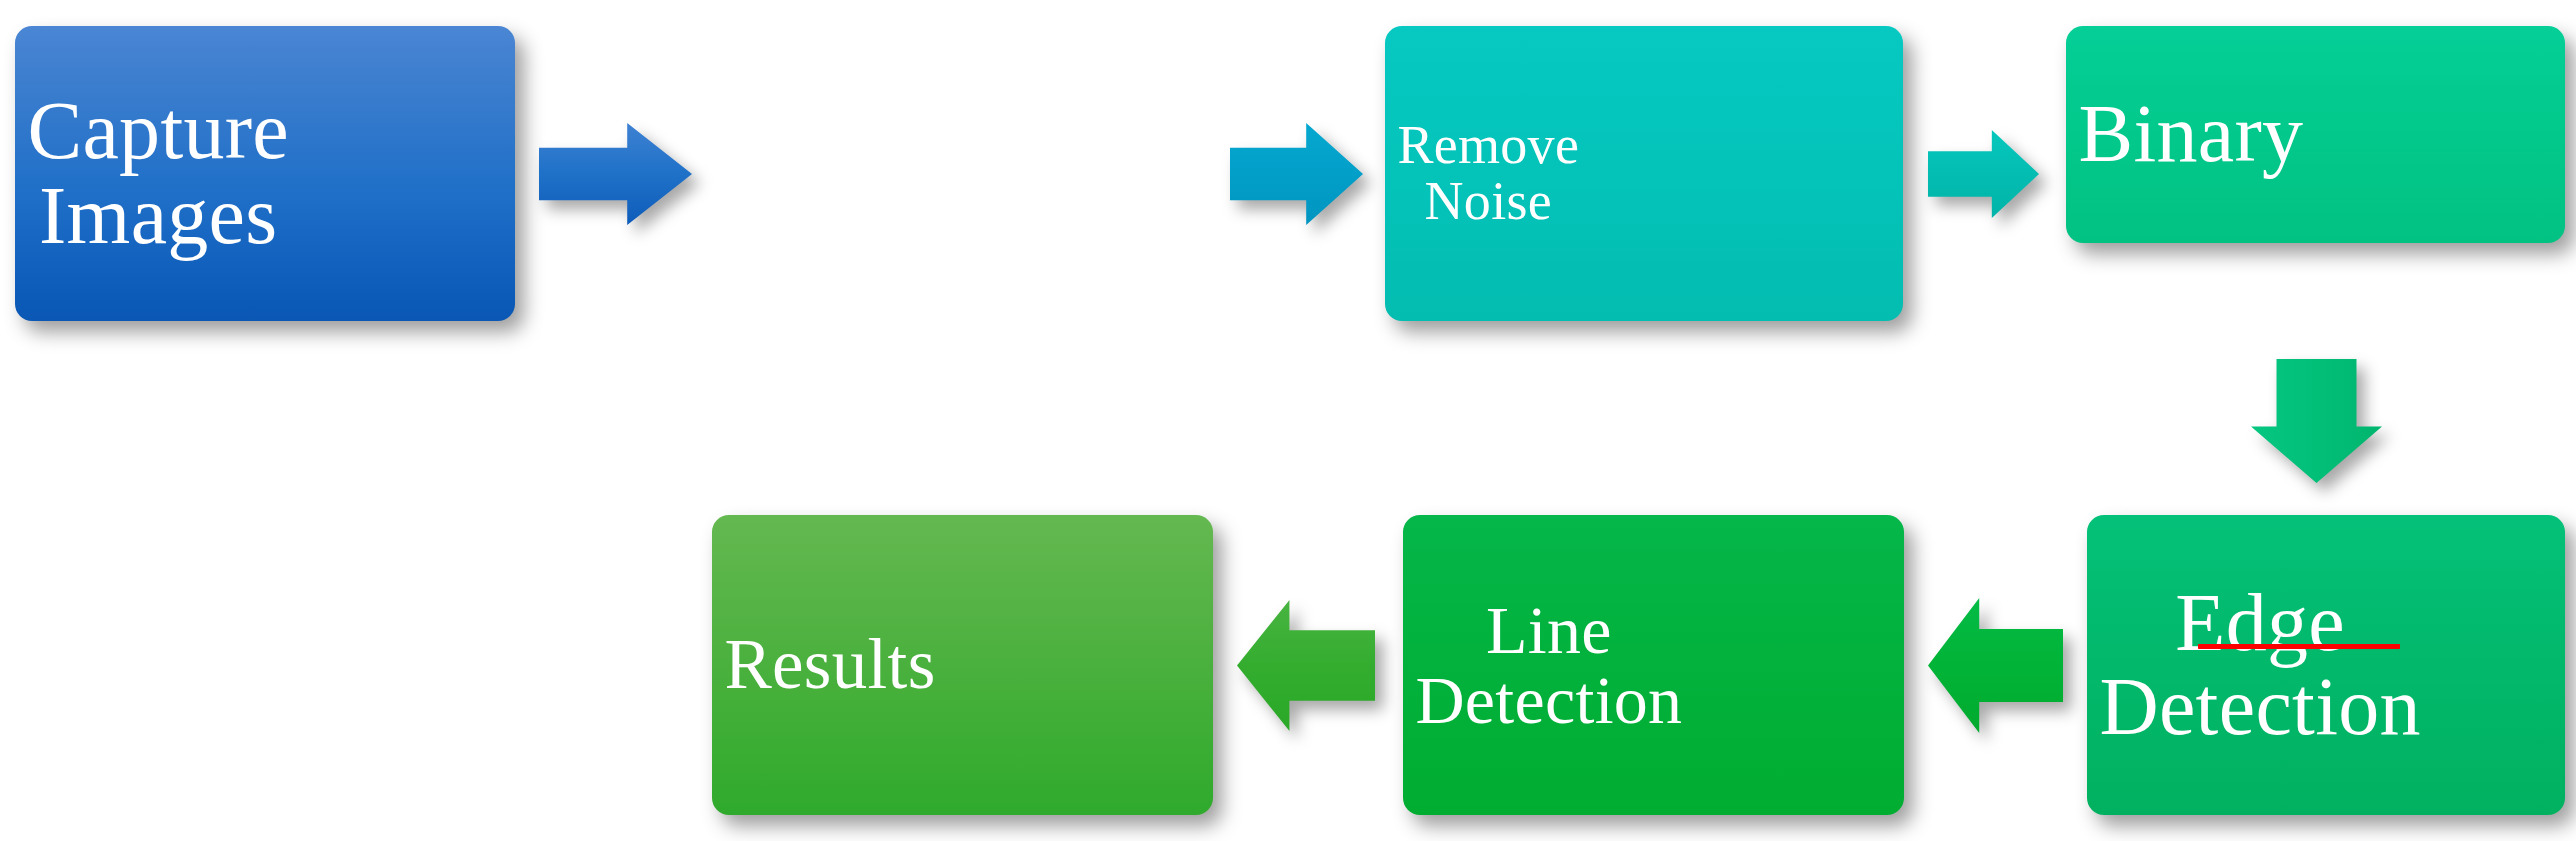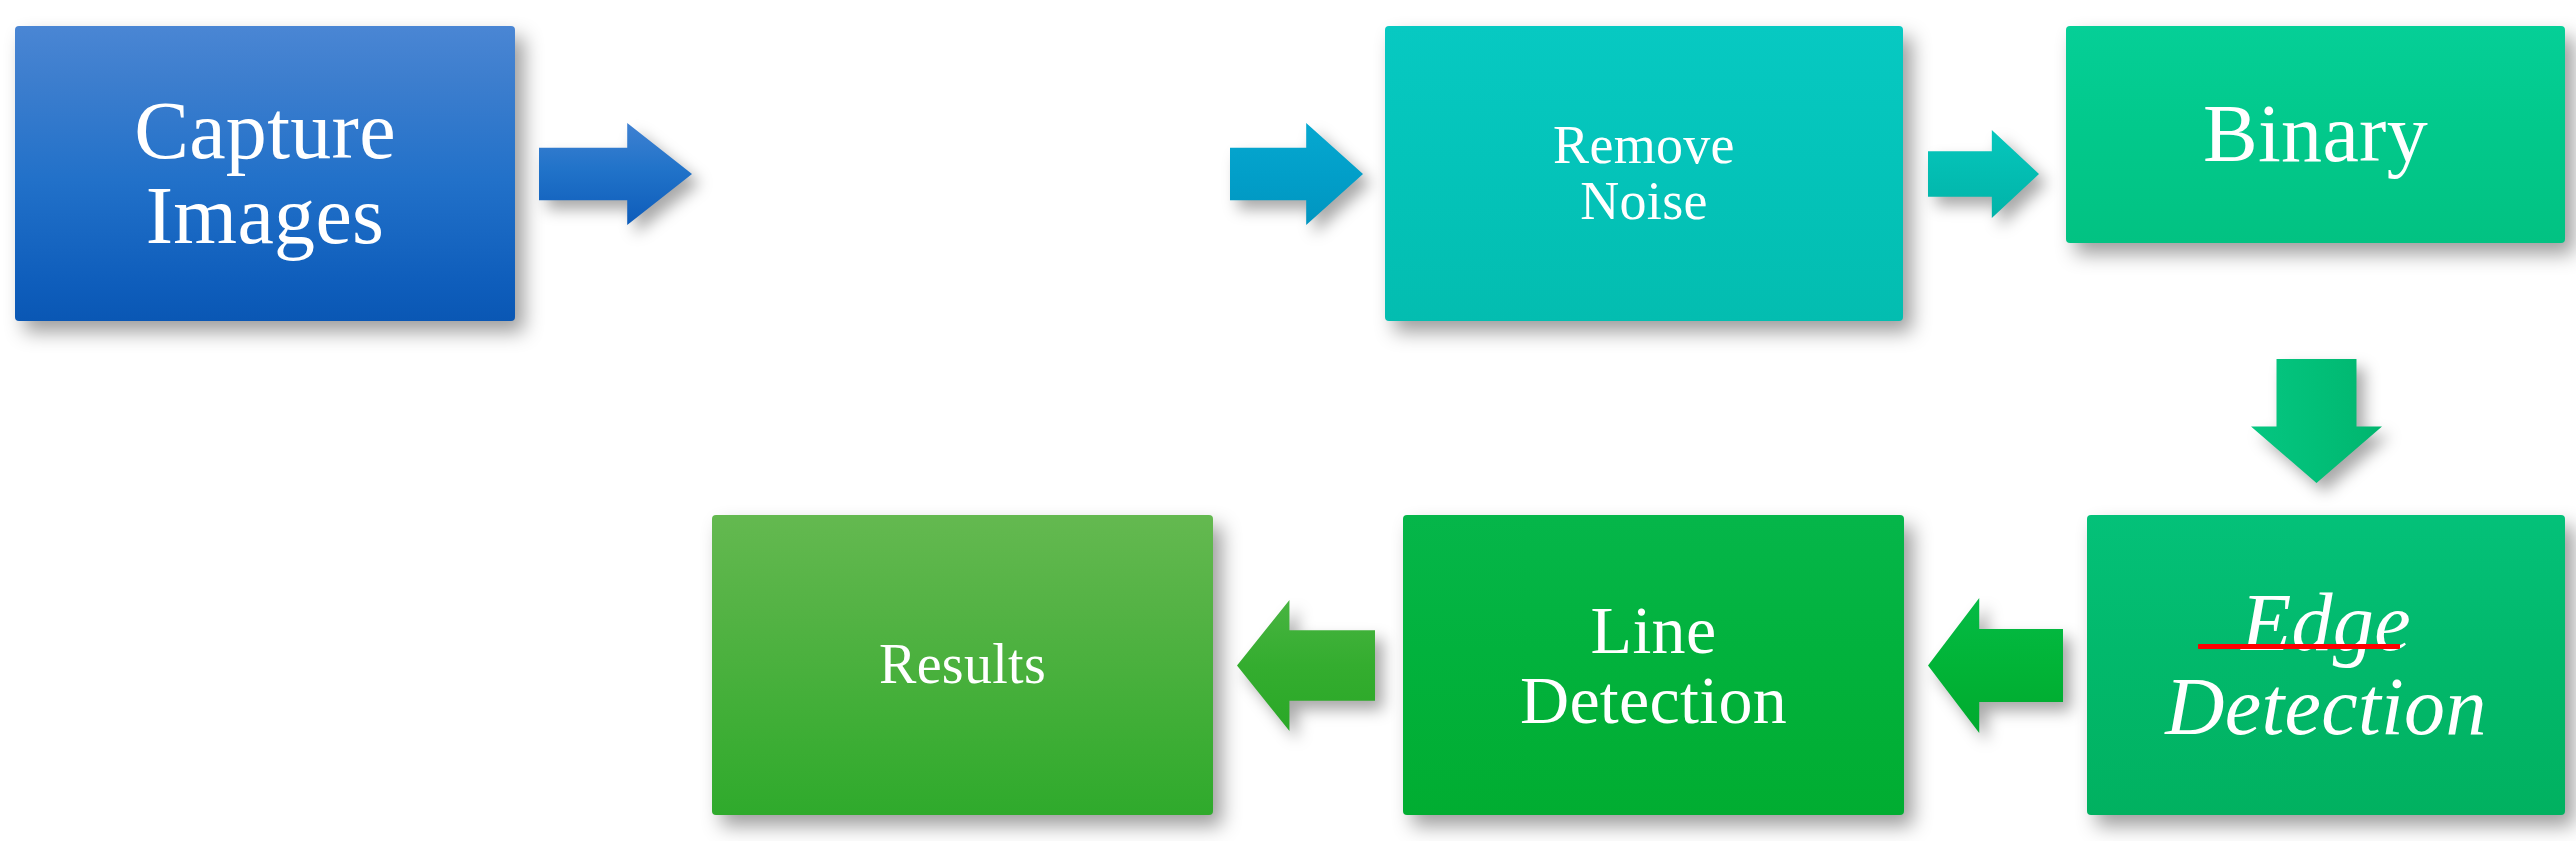--- a/index.html
+++ b/index.html
@@ -14,44 +14,44 @@
     height: 842px;
     background: #ffffff;
     overflow: hidden;
     font-family: "Liberation Serif", "DejaVu Serif", serif;
   }
 
   
   .node {
     position: absolute;
     box-sizing: border-box;
-    border-radius: 4px;
+    border-radius: 17px;
     display: flex;
     align-items: center;
-    justify-content: center;
+    justify-content: flex-start;
     text-align: center;
     color: #ffffff;
     line-height: 1.03;
     letter-spacing: 0.3px;
     filter: drop-shadow(9.7px 11px 9.7px rgba(0,0,0,0.38));
     -webkit-font-smoothing: antialiased;
   }
   .node .label {
     display: block;
     padding: 0 12.4px;
     white-space: pre-line;
     font-weight: 400;
   }
 
   
   .n-capture   { background: linear-gradient(180deg, #4a86d4 0%, #3d7ece 18%, #2271c9 52%, #0e5dbb 88%, #0a57b4 100%); }
   .n-grayscale { background: linear-gradient(180deg, #04a3cc 0%, #02a0ca 40%, #0198c2 100%); }
   .n-remove    { background: linear-gradient(180deg, #07c9c2 0%, #04c4ba 45%, #03bdb0 100%); }
   .n-binary    { background: linear-gradient(180deg, #05cf97 0%, #02c98c 45%, #02c282 100%); }
-  .n-edge      { background: linear-gradient(180deg, #04c179 0%, #02b96c 45%, #01b160 100%); font-style: italic; }
+  .n-edge      { background: linear-gradient(180deg, #04c179 0%, #02b96c 45%, #01b160 100%); }
   .n-line      { background: linear-gradient(180deg, #05b64a 0%, #02b23d 45%, #01ad31 100%); }
   .n-results   { background: linear-gradient(180deg, #64b950 0%, #55b345 30%, #3fae36 70%, #2faa2c 100%); }
 
   
   .arrow {
     position: absolute;
     filter: drop-shadow(8.3px 9px 7.6px rgba(0,0,0,0.34));
   }
   .arrow svg { display: block; width: 100%; height: 100%; }
 
@@ -128,21 +128,21 @@
         <linearGradient id="gA4" x1="0" y1="0" x2="1" y2="0">
           <stop offset="0%" stop-color="#05c681"></stop>
           <stop offset="50%" stop-color="#02bf78"></stop>
           <stop offset="100%" stop-color="#01b56e"></stop>
         </linearGradient>
       </defs>
       <polygon points="37,0 153,0 153,98 190,98 95,180 0,98 37,98" fill="url(#gA4)"></polygon>
     </svg>
   </div>
 
-  <div class="node n-results" style="left:712px; top:515px; width:501px; height:300px; font-size:56px;">
+  <div class="node n-results" style="left:712px; top:515px; width:501px; height:300px; font-size:71px;">
     <span class="label">Results</span>
   </div>
 
   <div class="arrow" style="left:1237px; top:600px; width:138px; height:131px;">
     <svg viewBox="0 0 200 190" preserveAspectRatio="none" aria-hidden="true">
       <defs>
         <linearGradient id="gA5" x1="0" y1="0" x2="0" y2="1">
           <stop offset="0%" stop-color="#48b441"></stop>
           <stop offset="50%" stop-color="#34ad2f"></stop>
           <stop offset="100%" stop-color="#2aa827"></stop>

